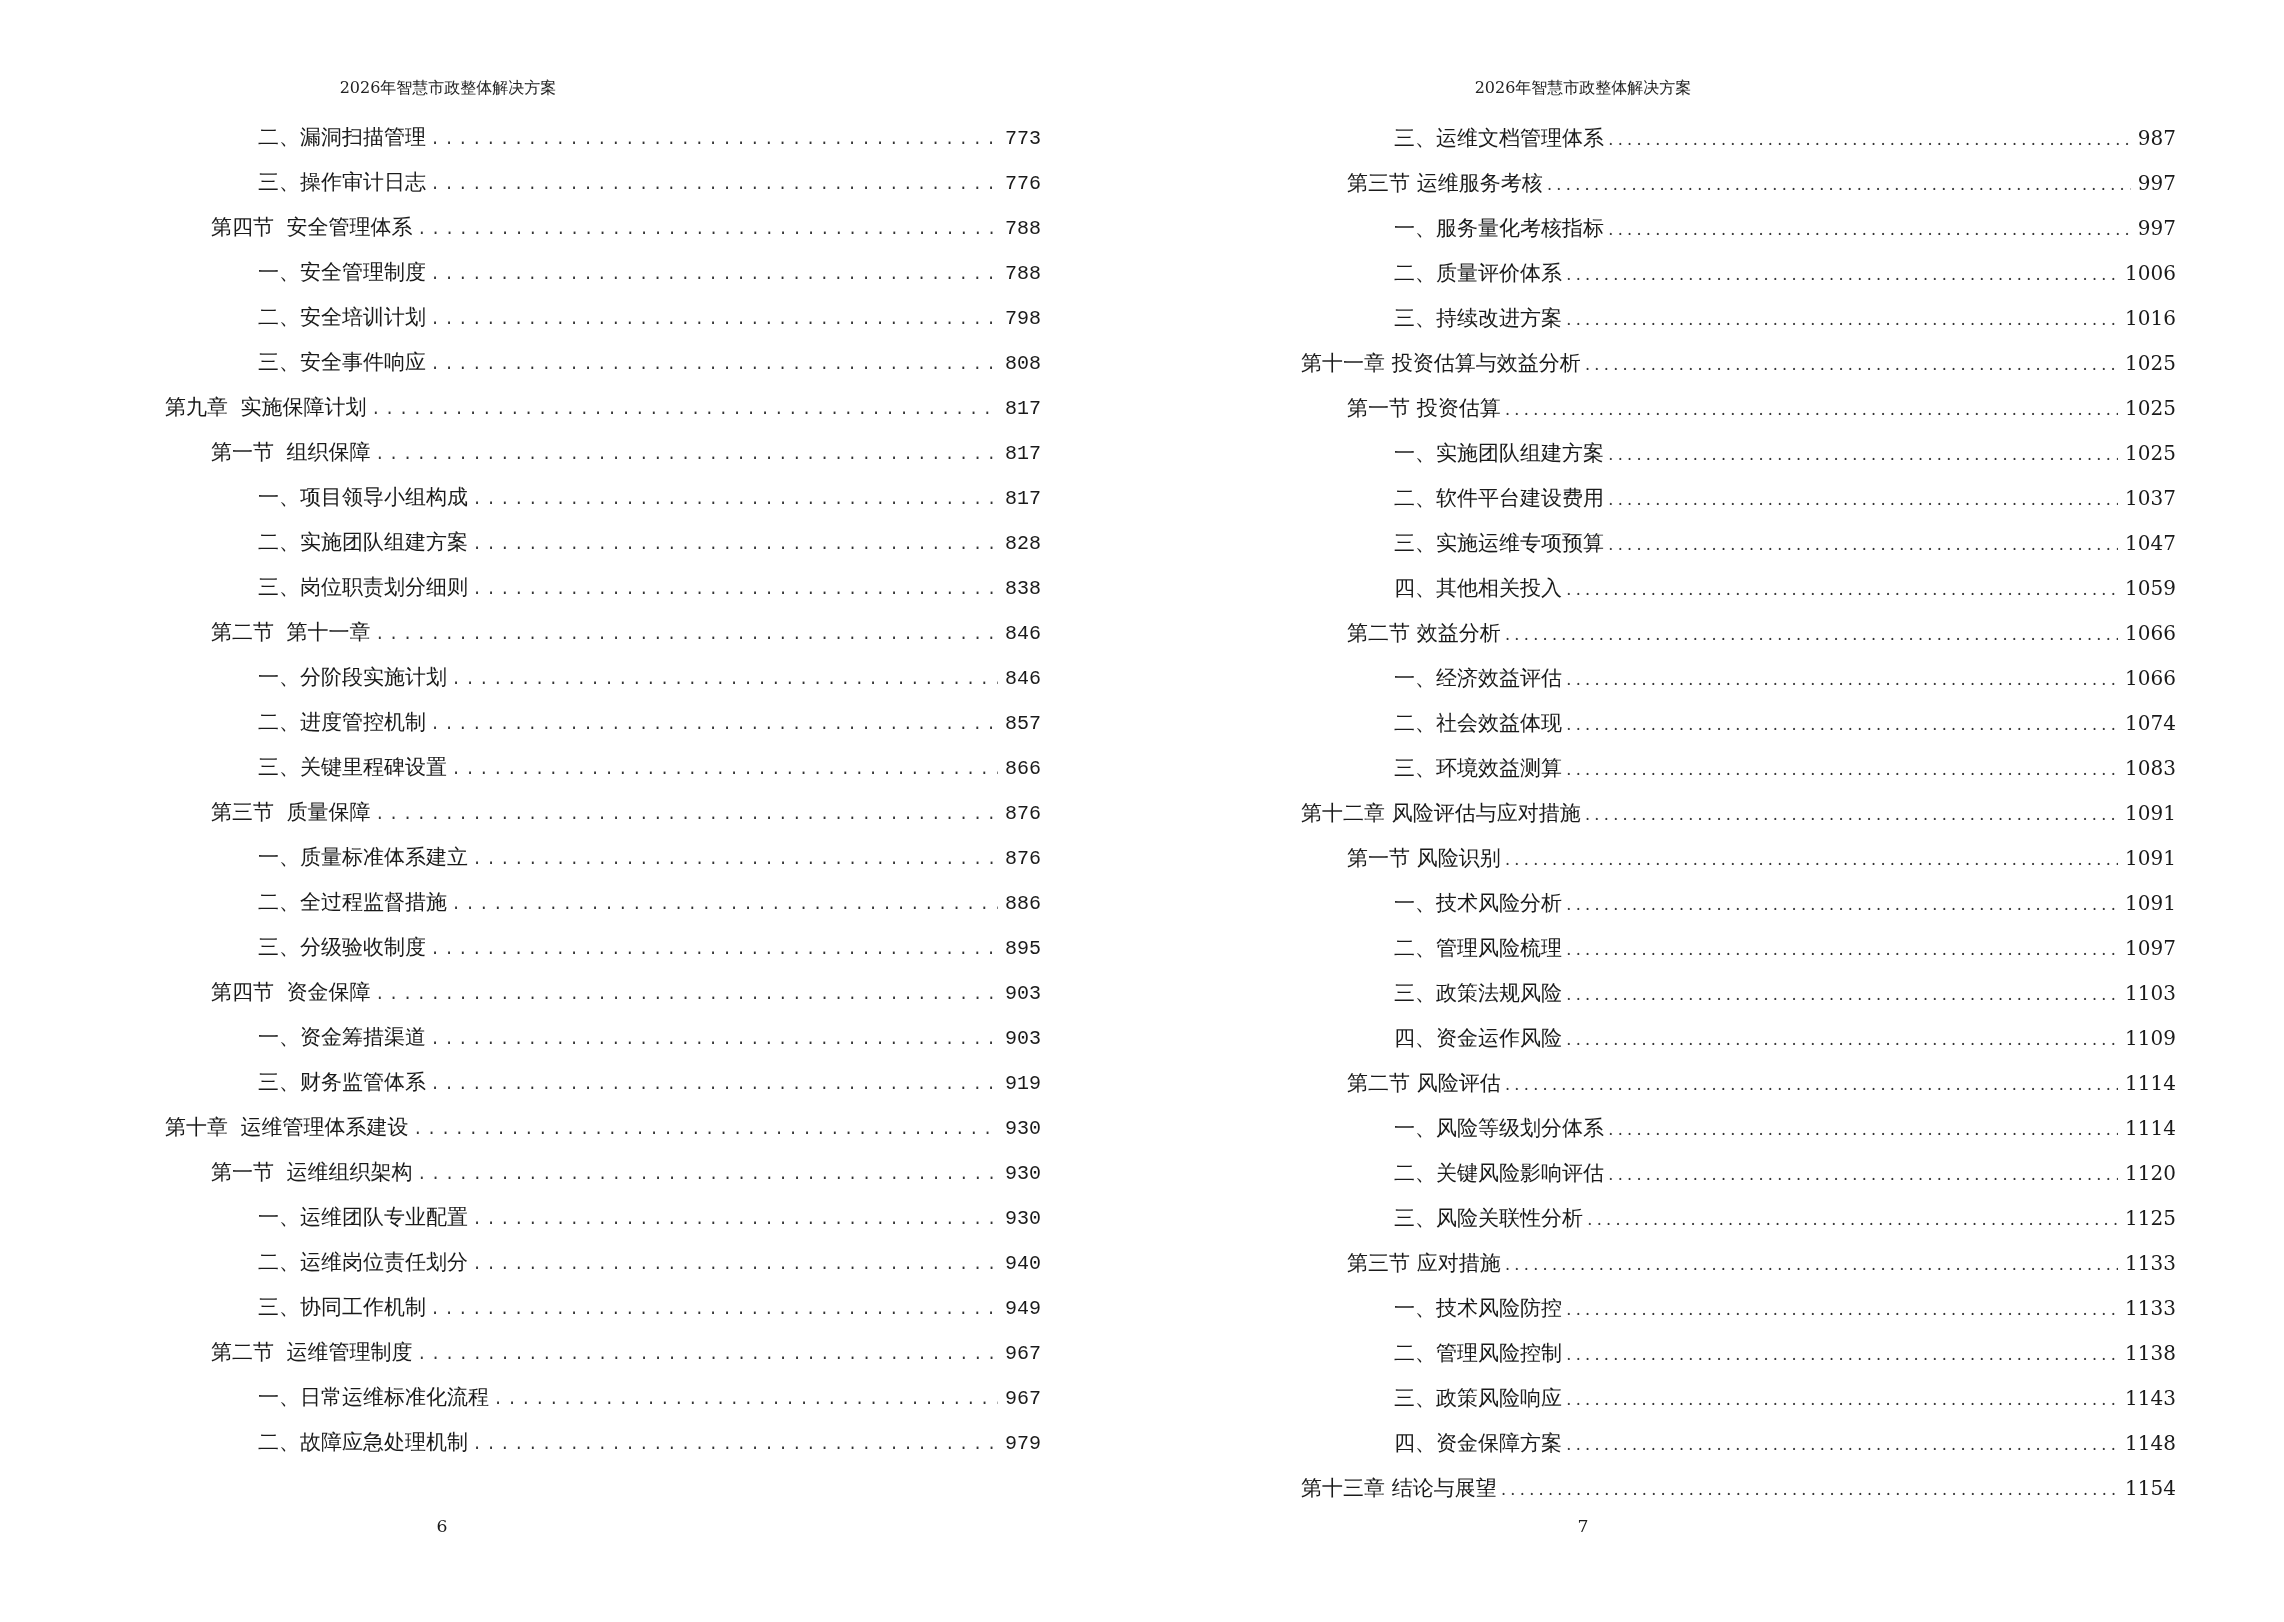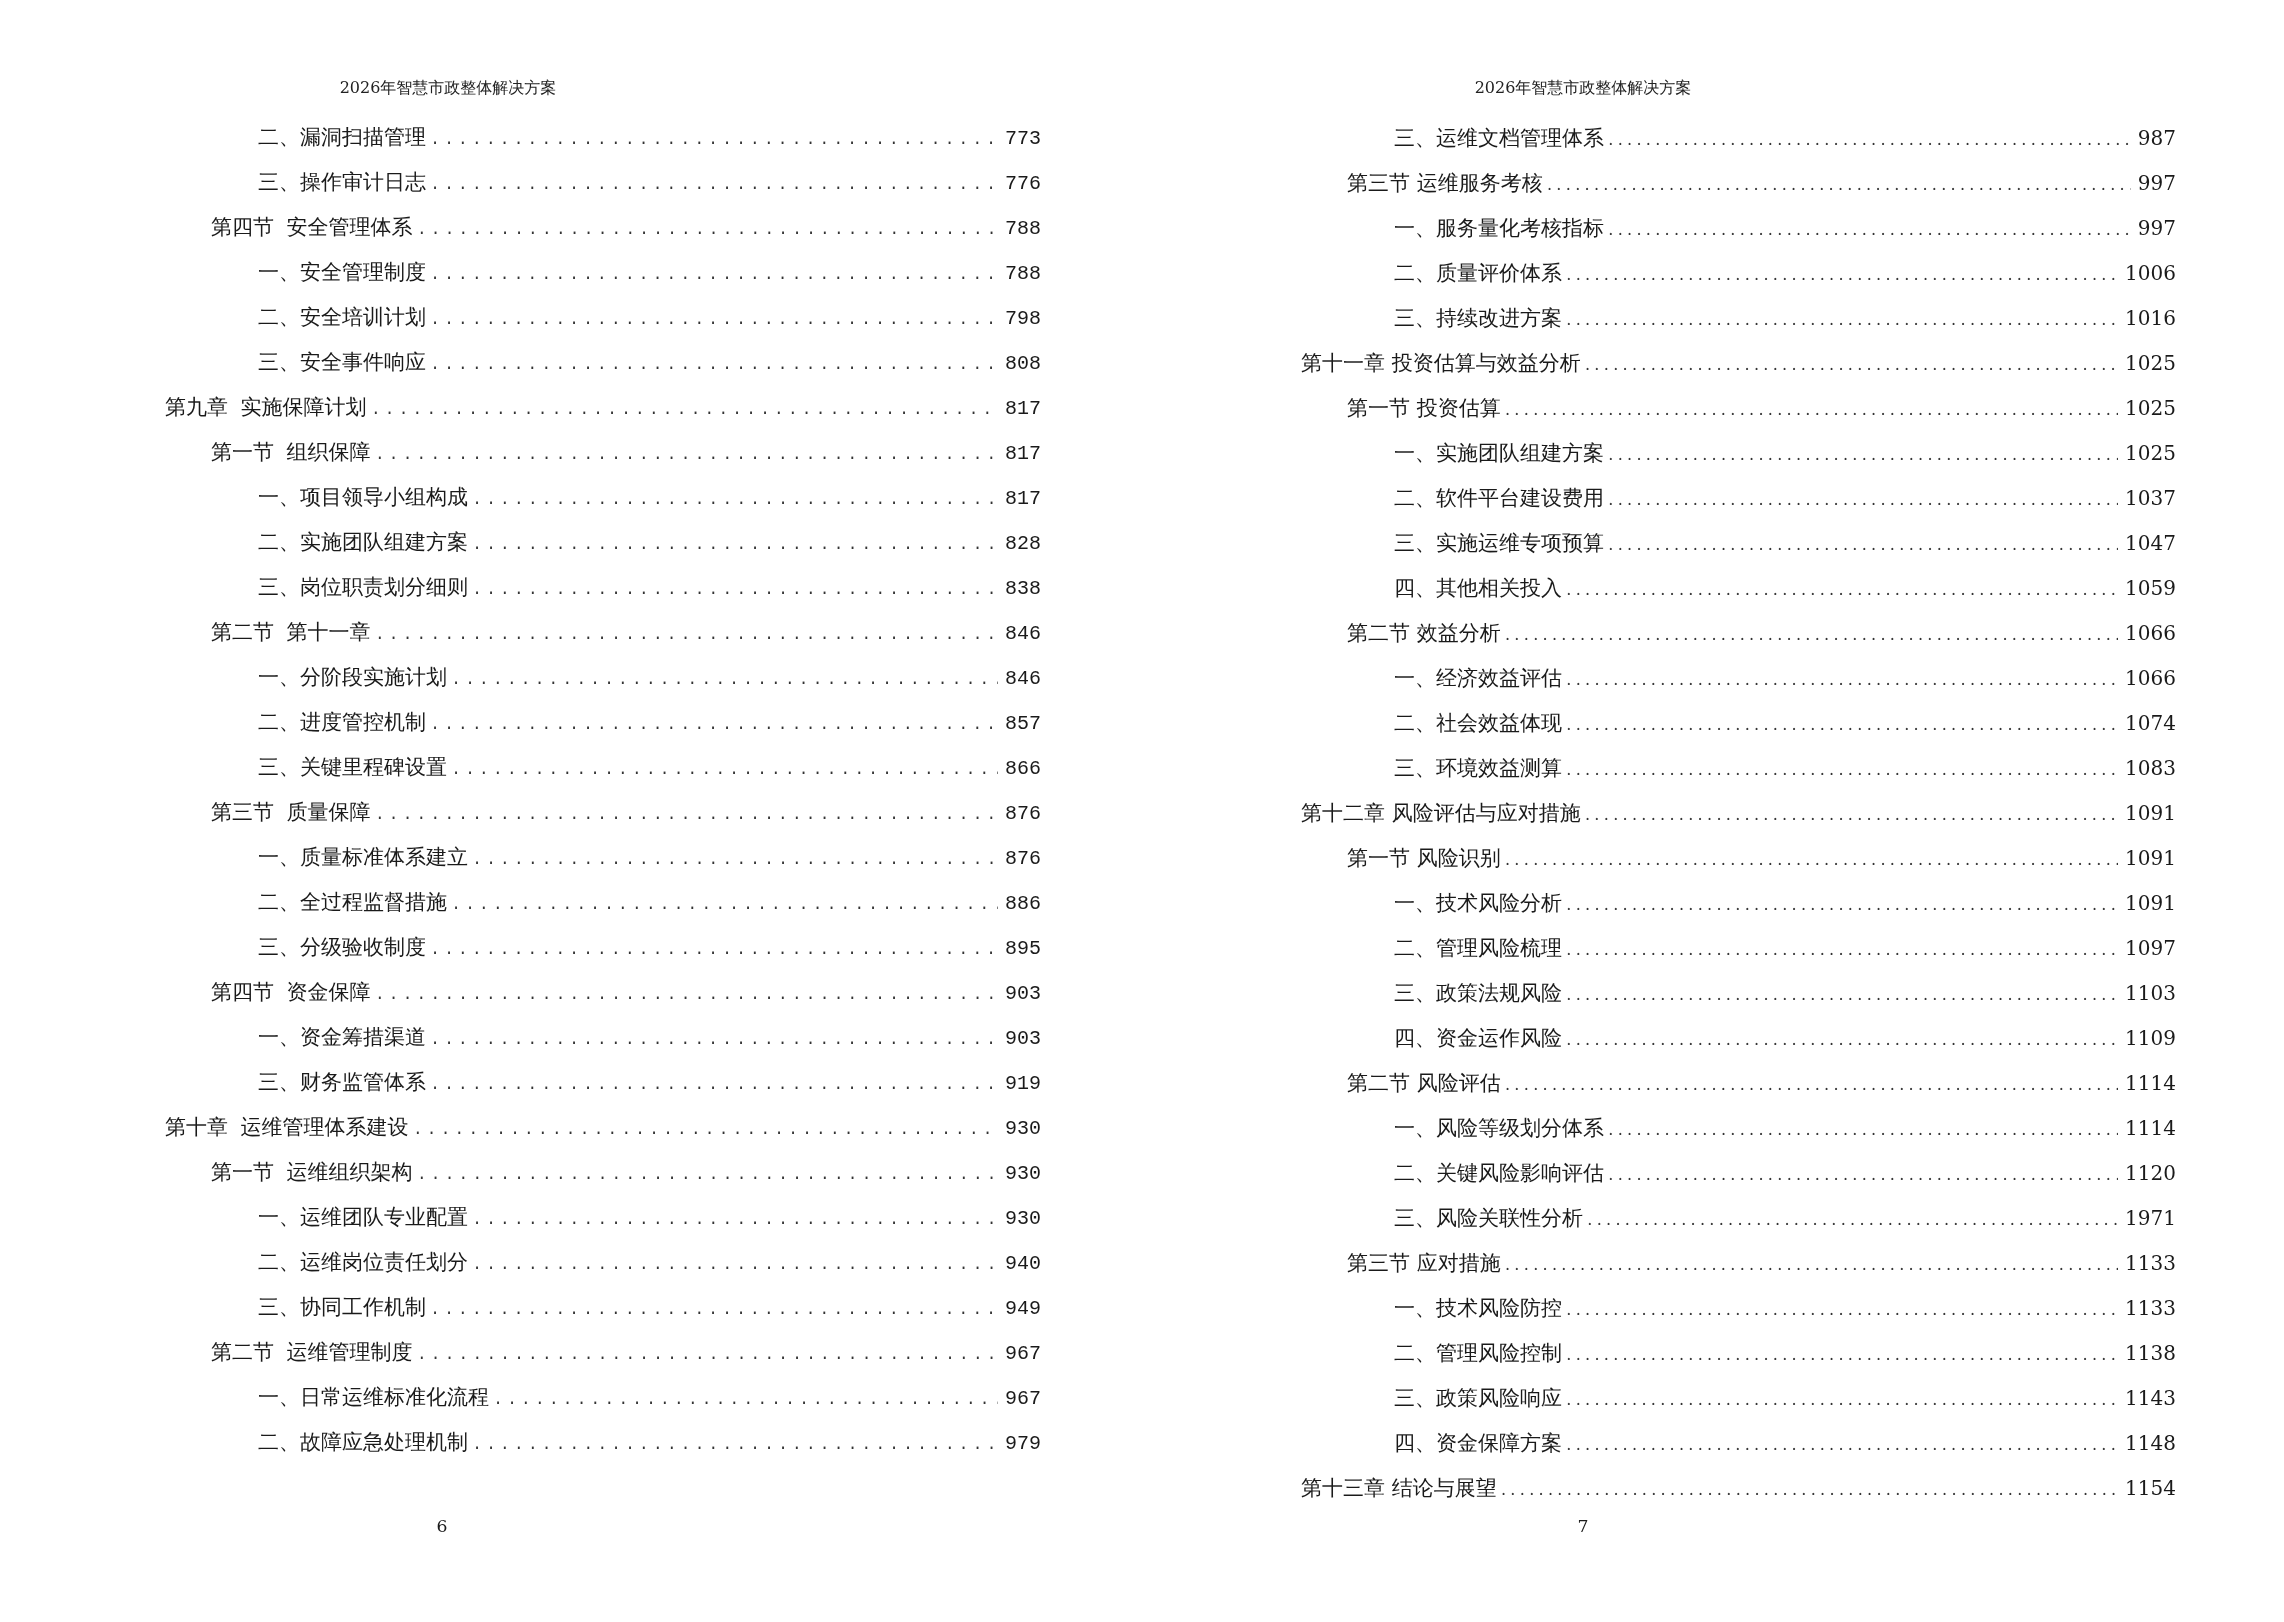--- a/index.html
+++ b/index.html
@@ -305,21 +305,21 @@
         <span class="num">1114</span>
       </div>
       <div class="entry l3">
         <span class="title">二、关键风险影响评估</span>
         <span class="leader"></span>
         <span class="num">1120</span>
       </div>
       <div class="entry l3">
         <span class="title">三、风险关联性分析</span>
         <span class="leader"></span>
-        <span class="num">1971</span>
+        <span class="num">1125</span>
       </div>
       <div class="entry l2">
         <span class="title">第三节 应对措施</span>
         <span class="leader"></span>
         <span class="num">1133</span>
       </div>
       <div class="entry l3">
         <span class="title">一、技术风险防控</span>
         <span class="leader"></span>
         <span class="num">1133</span>

